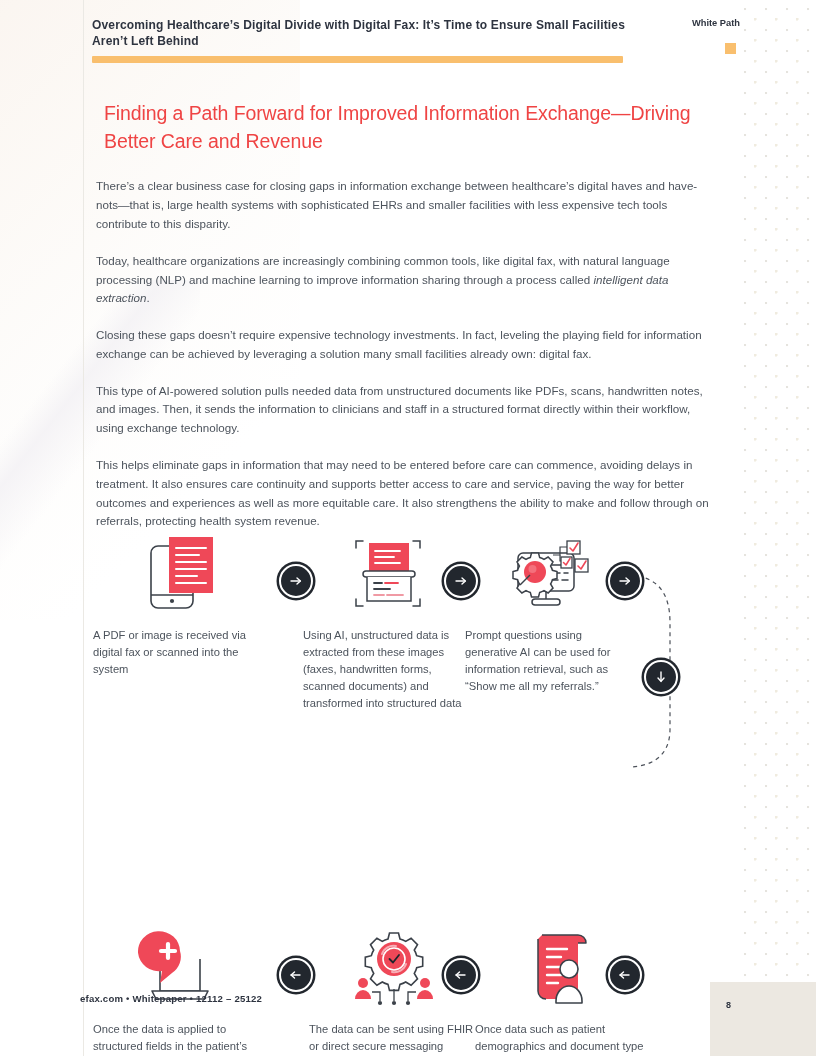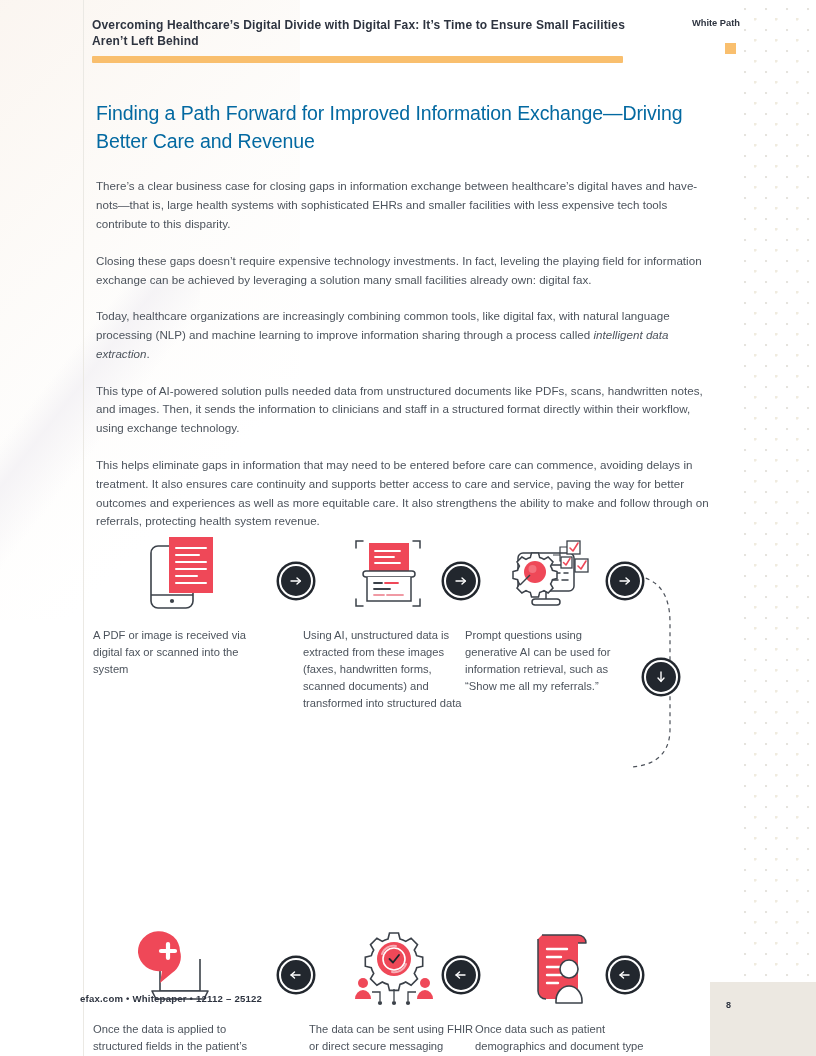--- a/index.html
+++ b/index.html
@@ -103,25 +103,25 @@
   }
 
   
   .content {
     position: absolute;
     left: 96px;
     top: 100px;
     width: 622px;
   }
   h1.section-title {
-    margin: 0 0 22px 0;
+    margin: 0 0 22px 8px;
     font-size: 19.5px;
     line-height: 1.42;
     font-weight: normal;
-    color: #0369a1;
+    color: #ef4444;
     letter-spacing: -0.1px;
   }
   p.para {
     margin: 0 0 18px 0;
     font-size: 11.6px;
     line-height: 1.62;
     color: #4c535c;
     letter-spacing: 0.02px;
   }
   p.para em { font-style: italic; }
@@ -219,23 +219,23 @@
       <div class="header-kicker">White Path</div>
     </div>
     <div class="header-bar"></div>
     <div class="header-square"></div>
   </div>
 
   <div class="content">
     <h1 class="section-title">Finding a Path Forward for Improved Information Exchange—Driving Better Care and Revenue</h1>
 
     <p class="para">There’s a clear business case for closing gaps in information exchange between healthcare’s digital haves and have-nots—that is, large health systems with sophisticated EHRs and smaller facilities with less expensive tech tools contribute to this disparity.</p>
+    <p class="para"><span>Today, healthcare organizations are increasingly combining common tools, like digital fax, with natural language processing (NLP) and machine learning to improve information sharing through a process called </span><em>intelligent data extraction</em><span>.</span></p>
+
     <p class="para">Closing these gaps doesn’t require expensive technology investments. In fact, leveling the playing field for information exchange can be achieved by leveraging a solution many small facilities already own: digital fax.</p>
-
-    <p class="para"><span>Today, healthcare organizations are increasingly combining common tools, like digital fax, with natural language processing (NLP) and machine learning to improve information sharing through a process called </span><em>intelligent data extraction</em><span>.</span></p>
 
     <p class="para">This type of AI-powered solution pulls needed data from unstructured documents like PDFs, scans, handwritten notes, and images. Then, it sends the information to clinicians and staff in a structured format directly within their workflow, using exchange technology.</p>
     <p class="para">This helps eliminate gaps in information that may need to be entered before care can commence, avoiding delays in treatment. It also ensures care continuity and supports better access to care and service, paving the way for better outcomes and experiences as well as more equitable care. It also strengthens the ability to make and follow through on referrals, protecting health system revenue.</p>
   </div>
 
   <div class="infographic">
 
     <svg class="connector" style="left:516px; top:22px;" width="110" height="230" viewBox="0 0 110 230">
       <path d="M 18 22 C 46 24, 58 40, 58 70 L 58 176 C 58 200, 44 212, 20 214" fill="none" stroke="#4b5059" stroke-width="1.2" stroke-dasharray="4 4"></path>
     </svg>

